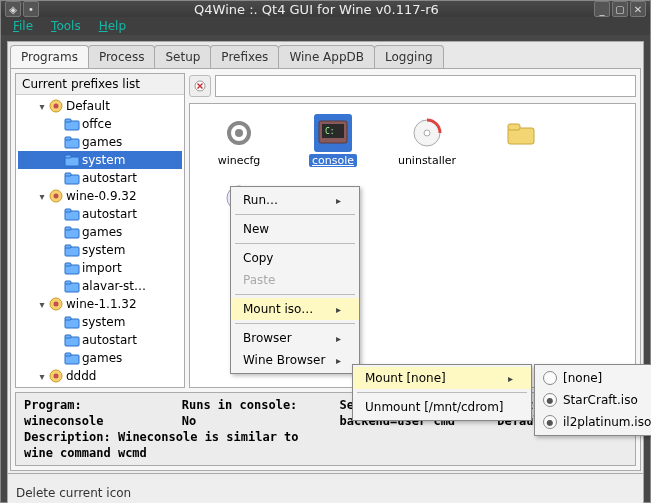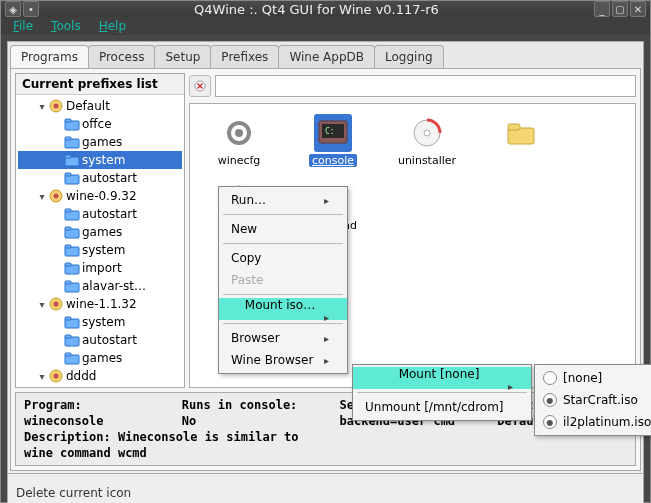--- a/index.html
+++ b/index.html
@@ -82,21 +82,21 @@
     overflow:hidden;
   }
 
   .main-split { flex:1; display:flex; gap:4px; overflow:hidden; }
 
   .tree-panel {
     width: 170px;
     border:1px solid #aaa; background:#fff;
     display:flex; flex-direction:column;
   }
-  .tree-header { padding:3px 6px; background:#f0f0f0; border-bottom:1px solid #ccc; font-size:12px;font-weight:bold; }
+  .tree-header { padding:3px 6px; background:#f0f0f0; border-bottom:1px solid #ccc; font-size:12px; }
   .tree-body { flex:1; overflow:hidden; padding:2px 2px; }
   .tree-row { display:flex; align-items:center; height:18px; padding-left:4px; white-space:nowrap; overflow:hidden; text-overflow:ellipsis;}
   .tree-row .twisty { width:12px; text-align:center; font-size:10px; color:#555;}
   .tree-row .ticon { width:16px; height:16px; display:flex;align-items:center;justify-content:center; margin-right:2px;}
   .tree-row.selected { background:#3874d1; color:#fff; }
   .indent-1 { padding-left: 18px; }
   .indent-2 { padding-left: 34px; }
 
   .right-panel { flex:1; display:flex; flex-direction:column; gap:4px; overflow:hidden;}
   .toolbar {
@@ -128,21 +128,21 @@
     font-size:12px;
     min-width:130px;
     z-index:50;
   }
   .ctx .row {
     height:22px; display:flex; align-items:center;
     padding:0 18px 0 12px;
     white-space:nowrap;
   }
   .ctx .row .arrow { margin-left:auto; font-size:10px; color:#444;}
-  .ctx .row.hi { background:#5eead4;flex-direction:column; }
+  .ctx .row.hi { background:#fef9c3; }
   .ctx .row.disabled { color:#aaa; }
   .ctx .sep { height:1px; background:#bbb; margin:3px 4px; }
   .ctx.sub2 { min-width: 180px; }
   .ctx.sub3 { min-width: 140px; }
   .ctx.sub3 .row { padding-left: 8px; }
   .ctx.sub3 .disc { width:14px; height:14px; border:1px solid #888; border-radius:50%; margin-right:6px; display:inline-flex;align-items:center;justify-content:center; font-size:8px; color:#555; background:#fcfcfc;}
 
   .info-panel {
     border:1px solid #aaa; background:#ececec;
     padding:4px 8px; font-size:12px; line-height:16px;
@@ -440,21 +440,21 @@
       <div class="info-panel">
         <div><span>Program:</span> <span>wineconsole</span></div>
         <div><span>Runs in console:</span> <span>No</span></div>
         <div><span>Setup:</span> <span>--backend=user cmd</span></div>
         <div><span>Desktop size:</span> <span>Default</span></div>
         <div class="full"><span>Description:</span> <span>Wineconsole is similar to wine command wcmd</span></div>
       </div>
 
     </div>
 
-    <div class="ctx" style="left:210px; top:144px; width:130px;">
+    <div class="ctx" style="left:222px; top:144px; width:130px;">
       <div class="row">
           <span>Run…</span>
           <span class="arrow">▸</span>
         </div>
       <div class="sep"></div>
       <div class="row">
           <span>New</span>
         </div>
       <div class="sep"></div>
       <div class="row">

